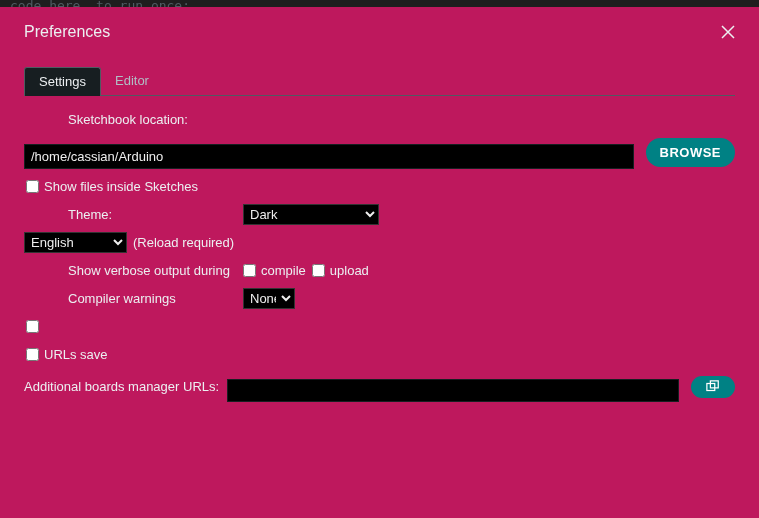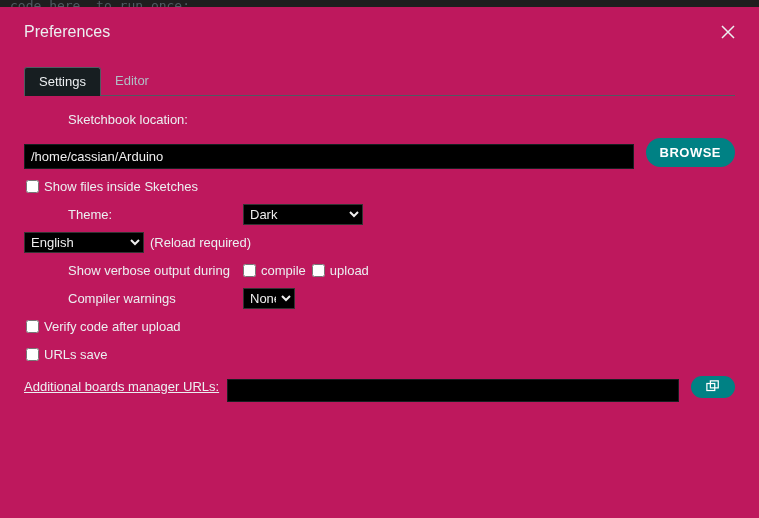--- a/index.html
+++ b/index.html
@@ -45,21 +45,21 @@
 }
 .tab.inactive { color: #b0bec5; }
 .form { padding: 12px 0; }
 .row {
   display: flex; align-items: center;
   margin-bottom: 6px;
   min-height: 22px;
 }
 .row.spaced { margin-top: 2px; }
 .label-col { min-width: 175px; color: #eceff1; margin-left: 44px; }
-.label-full { flex: 0 0 auto; margin-right: 8px; text-decoration: underline; }
+.label-full { flex: 0 0 auto; margin-right: 8px; }
 .text-input {
   background: #000; color: #eee;
   border: 1px solid #171e21;
   padding: 3px 6px;
   font-size: 13px;
   font-family: inherit;
   margin-top: 8px;
 }
 .path-input { flex: 1; margin-right: 12px; padding: 4px 6px; }
 .short-input { width: 54px; }
@@ -67,22 +67,22 @@
 .checkbox-row { margin-left: 2px; padding: 2px 0; }
 input[type=checkbox] { margin-right: 5px; vertical-align: middle; width: 13px; height: 13px; }
 .check-label { vertical-align: middle; }
 select {
   background: #000; color: #eee;
   border: 1px solid #333;
   font-size: 13px;
   padding: 1px 2px;
   font-family: inherit;
 }
-.select-theme { width: 120px; }
-.select-lang { width: 120px; }
+.select-theme { width: 136px; }
+.select-lang { width: 103px; }
 .select-warn { width: 52px; }
 .note { margin-left: 6px; color: #eceff1; }
 .percent { margin-left: 4px; }
 .btn {
   border-radius: 16px;
   padding: 5px 16px;
   font-size: 13px;
   font-weight: 700;
   font-family: inherit;
   cursor: pointer;
@@ -164,21 +164,20 @@
 
     <div class="row spaced">
       <span class="label-col">Compiler warnings</span>
       <select class="select-warn">
         <option>None</option>
       </select>
     </div>
 
     <div class="row checkbox-row">
       <input type="checkbox" style="">
-      <span class="check-label">Verify code after upload</span>
     </div>
     <div class="row checkbox-row">
       <input type="checkbox" style="">
       <span class="check-label">URLs save</span>
     </div>
 
     <div class="row spaced">
       <span class="label-full">Additional boards manager URLs:</span>
       <input type="text" class="text-input url-input" value="" style="">
       <div class="btn-icon">

